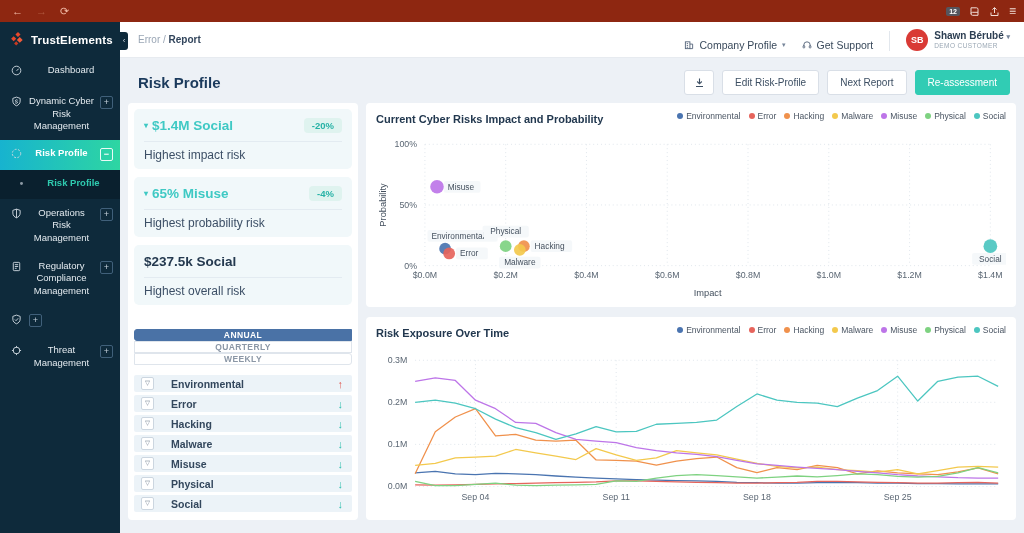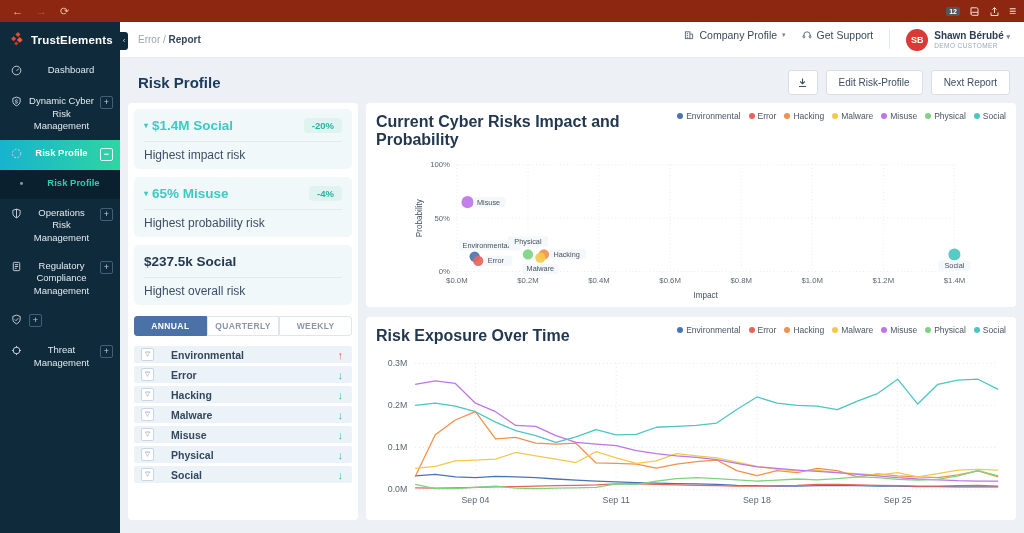--- a/index.html
+++ b/index.html
@@ -36,21 +36,21 @@
   .nav-item.sub{background:rgba(0,0,0,.22);color:#2fcbb0;padding:7px 7px 7px 16px;font-weight:bold;}
   .nav-item.sub .nav-icon{color:#8d9aa5;}
   .collapse-tab{position:absolute;left:120px;top:10px;width:8px;height:18px;background:#0e2a3b;
     border-radius:0 3px 3px 0;color:#cfd8de;font-size:8px;line-height:17px;text-align:center;z-index:3;}
   
   .main{flex:1;display:flex;flex-direction:column;min-width:0;}
   .topbar{height:35px;background:#fff;border-bottom:1px solid #e7ebf0;display:flex;align-items:center;
     justify-content:space-between;padding:0 14px 0 18px;}
   .crumbs{font-size:10px;color:#9aa6b5;}
   .crumb-cur{color:#32455c;font-weight:bold;}
-  .top-right{display:flex;align-items:flex-start;gap:16px;}
+  .top-right{display:flex;align-items:flex-end;gap:16px;}
   .top-link{display:flex;align-items:center;gap:5px;font-size:10.5px;color:#3a4a5c;cursor:pointer;}
   .top-link svg{stroke:#55657a;fill:none;stroke-width:1;}
   .chev{font-size:7px;color:#76859a;}
   .top-div{width:1px;height:20px;background:#e2e7ed;}
   .user-chip{display:flex;align-items:center;gap:6px;cursor:pointer;}
   .avatar{width:22px;height:22px;border-radius:50%;background:#d93a35;color:#fff;font-size:9px;font-weight:bold;
     display:flex;align-items:center;justify-content:center;}
   .user-meta{display:flex;flex-direction:column;line-height:1.15;}
   .user-name{font-size:10px;font-weight:bold;color:#2c3e52;}
   .user-role{font-size:6.5px;color:#9aa7b4;letter-spacing:.4px;}
@@ -67,39 +67,39 @@
   .content{flex:1;display:flex;gap:8px;padding:2px 8px 13px 8px;min-height:0;}
   .left-col{width:218px;flex:0 0 218px;background:#fff;border-radius:4px;padding:6px 6px 8px 6px;}
   .stat-card{background:#f1f8fa;border-radius:5px;padding:9px 10px 7px 10px;margin-bottom:8px;}
   .stat-top{display:flex;align-items:center;justify-content:space-between;}
   .stat-value{font-size:13.5px;font-weight:bold;color:#24394f;display:flex;align-items:center;gap:4px;}
   .stat-value.accent{color:#3fc9c4;}
   .tri{font-size:8px;color:#3fc9c4;}
   .badge{background:#dff3ef;color:#27b2a6;font-size:9.5px;font-weight:bold;padding:2px 8px;border-radius:4px;}
   .stat-divider{border-top:1px solid #e3ebf1;margin:8px 0 6px 0;}
   .stat-caption{font-size:12px;color:#3c4f66;}
-  .tab-row{display:flex;margin:11px 0 10px 0;}
+  .tab-row{display:flex;margin:24px 0 10px 0;flex-direction:column;}
   .tab{flex:1;height:18px;font-size:8.5px;font-weight:bold;letter-spacing:.4px;color:#8b97a6;background:#fff;
     border:1px solid #dfe5ec;display:flex;align-items:center;justify-content:center;cursor:pointer;}
   .tab:first-child{border-radius:3px 0 0 3px;}
   .tab:last-child{border-radius:0 3px 3px 0;}
   .tab.active{background:#4a72a6;border-color:#4a72a6;color:#fff;}
   .risk-row{display:flex;align-items:center;background:#ecf3f8;border-radius:2px;height:17px;margin-bottom:3px;
     padding:0 9px 0 7px;}
   .filter-box{width:11px;height:11px;background:#fff;border:1px solid #ccd6e0;border-radius:2px;color:#6d7b8c;
     font-size:6.5px;line-height:10px;text-align:center;cursor:pointer;}
   .risk-name{flex:1;margin-left:17px;font-size:10.5px;font-weight:bold;color:#33475d;}
   .trend{font-size:11px;font-weight:bold;}
   .trend.up{color:#e05a52;}
   .trend.down{color:#2fbfae;}
   
   .right-col{flex:1;display:flex;flex-direction:column;gap:10px;min-width:0;}
   .chart-card{background:#fff;border-radius:4px;padding:8px 10px 4px 10px;flex:1;display:flex;flex-direction:column;min-height:0;}
   .chart-head{display:flex;align-items:flex-start;justify-content:space-between;margin-bottom:2px;}
-  .chart-title{font-size:16px;font-weight:bold;color:#22384f;padding-top:2px;}
+  .chart-title{font-size:11px;font-weight:bold;color:#22384f;padding-top:2px;}
   .legend{display:flex;gap:8px;align-items:center;flex-wrap:nowrap;}
   .legend-item{display:flex;align-items:center;gap:3px;font-size:8.5px;color:#4a5563;cursor:pointer;white-space:nowrap;}
   .legend-dot{width:6px;height:6px;border-radius:50%;flex:0 0 auto;}
   .chart-svg{width:100%;flex:1;}
   .grid{stroke:#dfe5ec;stroke-dasharray:1 3;stroke-width:1;}
   .tick{font-size:9px;fill:#5a6673;font-family:"Liberation Sans",sans-serif;}
   .axis-title{font-size:9.5px;fill:#44505e;font-family:"Liberation Sans",sans-serif;}
   .pt-label{font-size:8.5px;fill:#45515f;font-family:"Liberation Sans",sans-serif;}
   .lbl-bg{fill:#f4f8fa;opacity:.93;}
 </style>
@@ -243,20 +243,21 @@
       <div class="title-row">
         <div class="page-title">Risk Profile</div>
         <div class="actions">
           <button class="btn btn-icon">
             <svg width="11" height="11" viewBox="0 0 11 11">
                 <path d="M5.5 1.5v5M3.2 4.5l2.3 2.3 2.3-2.3M2 9.5h7"></path>
               </svg>
           </button>
           <button class="btn">Edit Risk-Profile</button>
           <button class="btn">Next Report</button>
+          <button class="btn btn-primary">Re-assessment</button>
         </div>
       </div>
 
       <div class="content">
         <div class="left-col">
           <div id="stat-cards">
               <div class="stat-card">
                 <div class="stat-top">
                   <span class="stat-value accent">
                     <span class="tri">▾</span>

